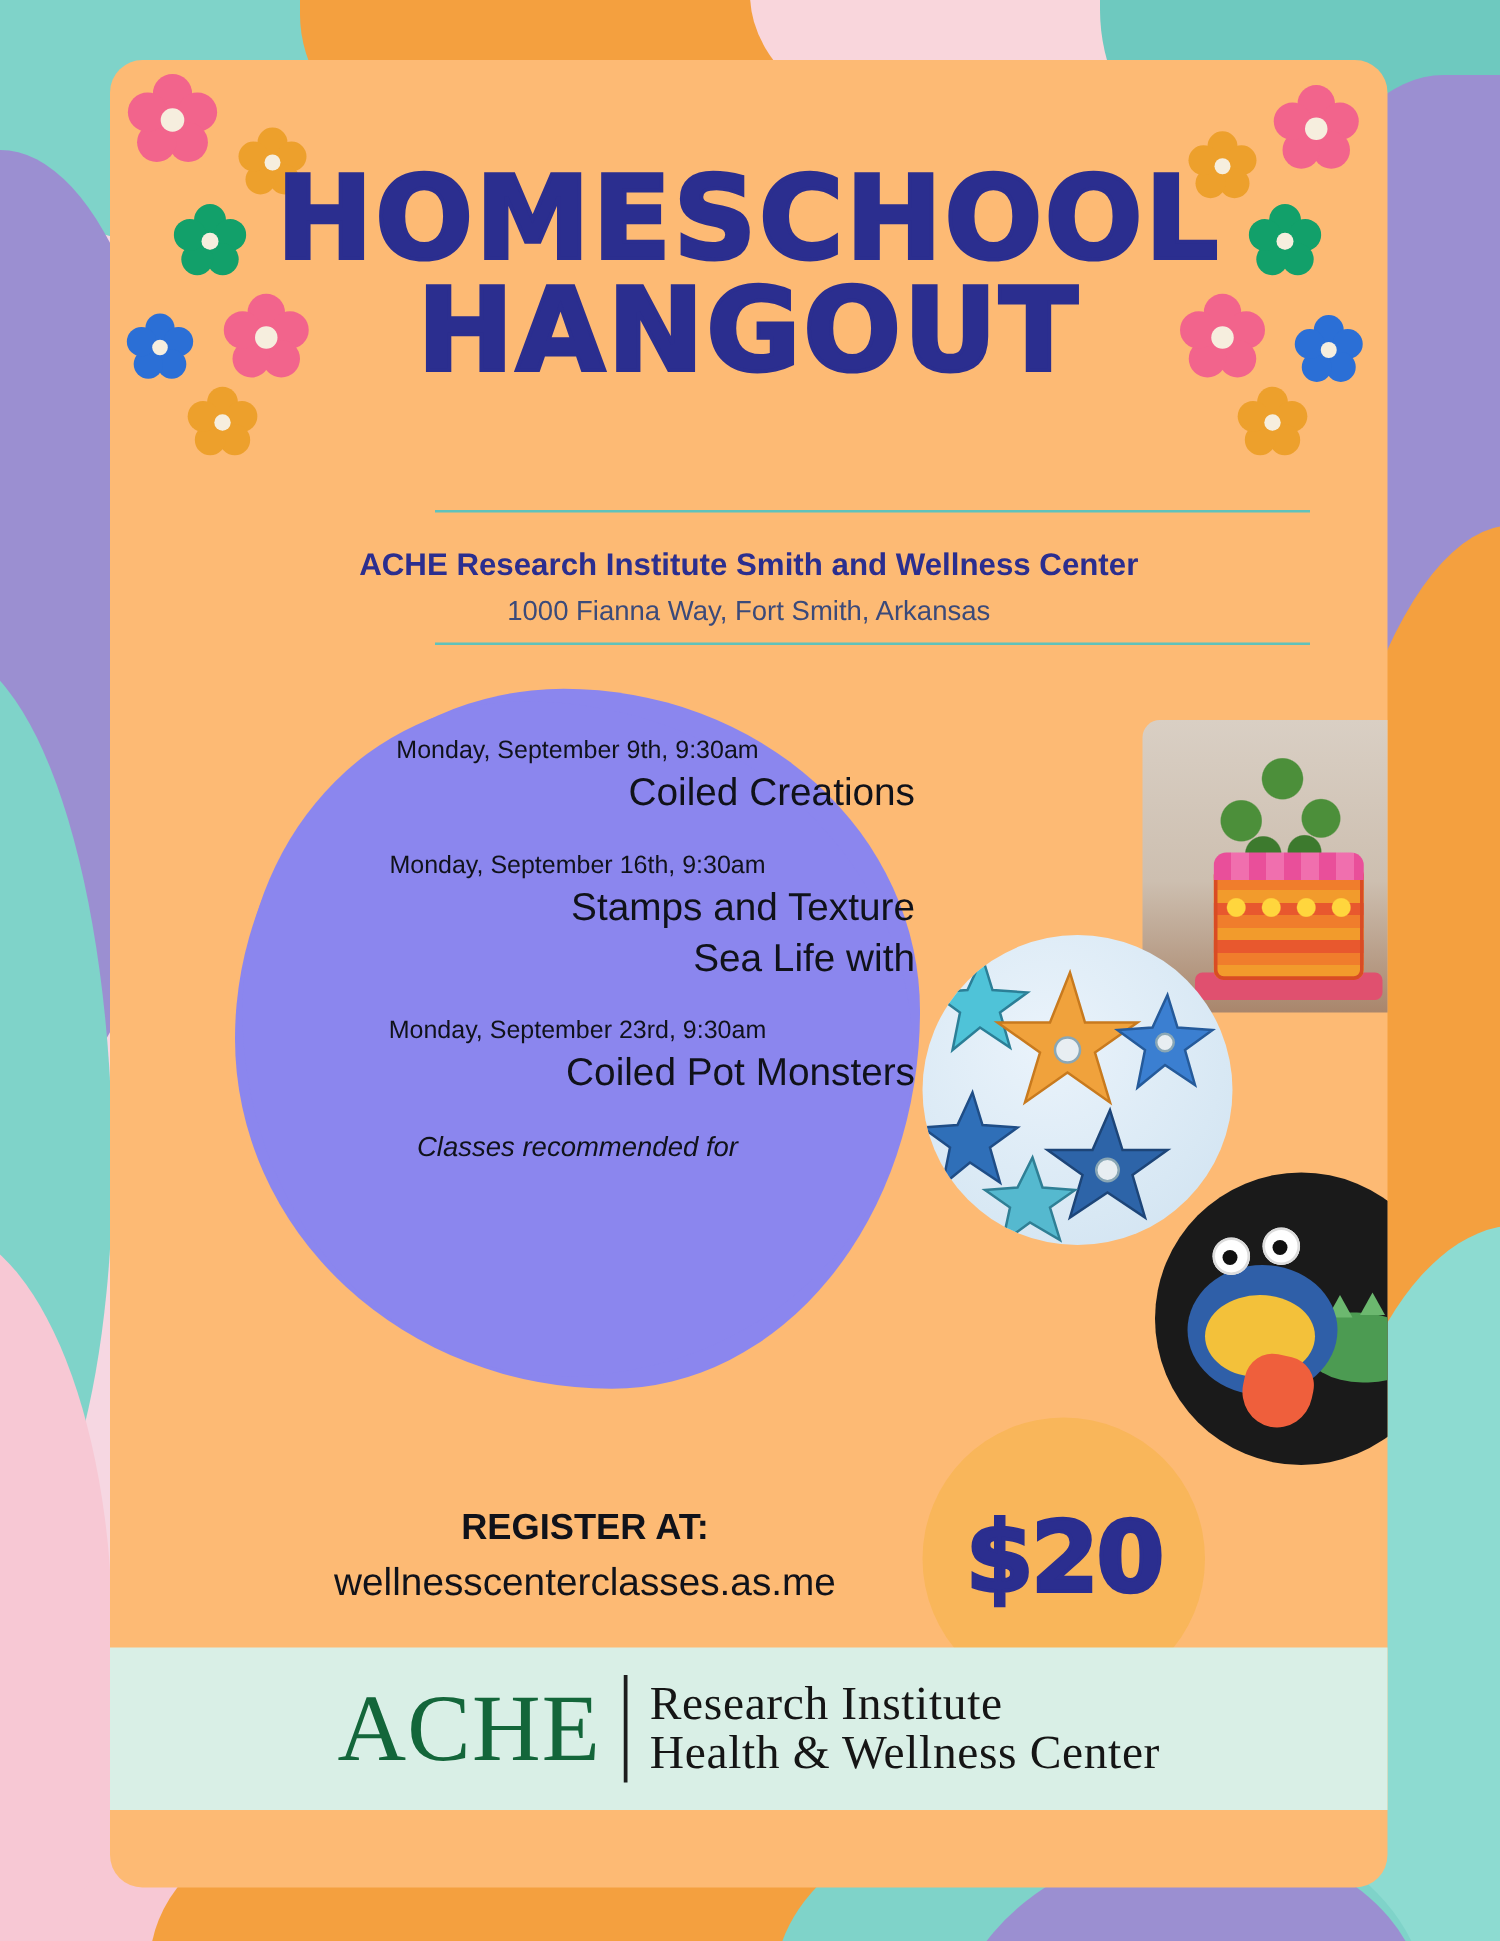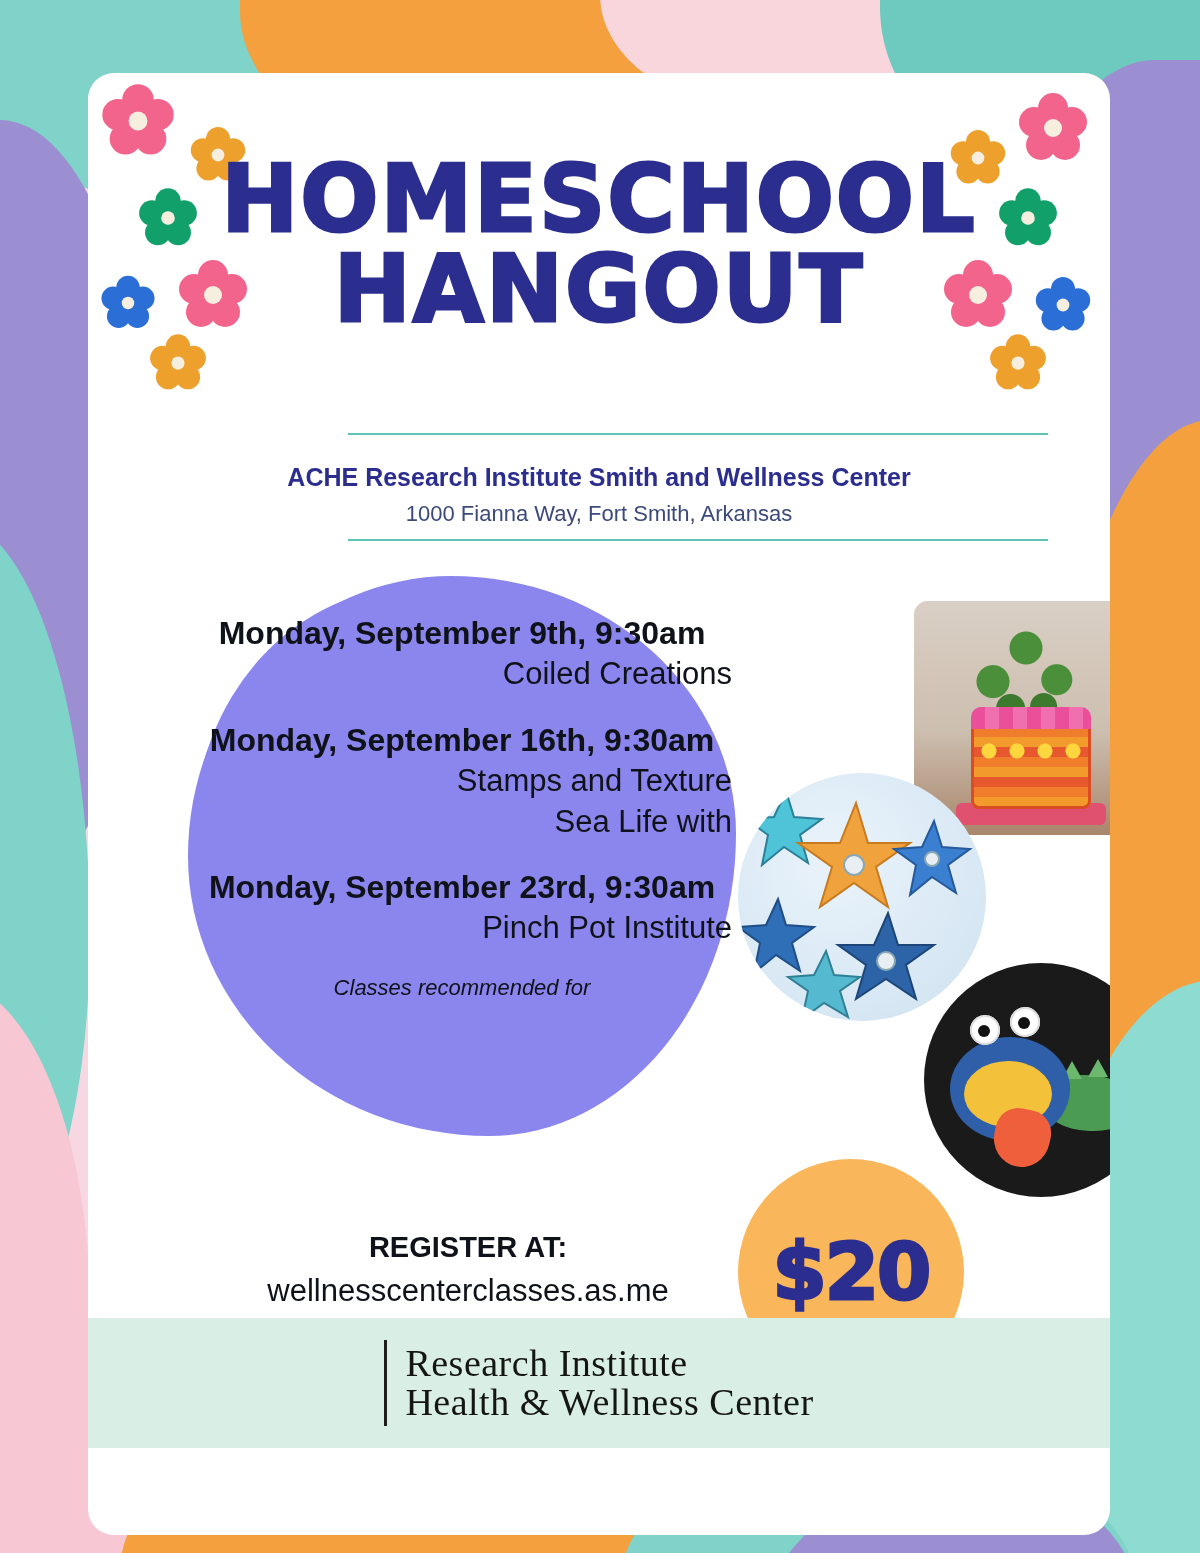--- a/index.html
+++ b/index.html
@@ -93,24 +93,23 @@
     left: 760px; bottom: -220px; width: 380px; height: 300px;
     background: #9b8fd1;
     border-radius: 60% 50% 0 0;
   }
 
   
   .card {
     position: absolute;
     left: 88px; top: 48px;
     width: 1022px; height: 1462px;
-    background: #ffffff;
+    background: #fdba74;
     border-radius: 26px;
     overflow: hidden;
-    margin-top: 25px;
   }
 
   
   .title {
     position: absolute;
     left: 0; right: 0; top: 82px;
     text-align: center;
     color: #2b2e8f;
     font-family: "DejaVu Sans", sans-serif;
     font-weight: bold;
@@ -164,22 +163,22 @@
 
   .schedule {
     position: absolute;
     left: 104px; top: 540px;
     width: 540px;
     text-align: center;
     color: #10121a;
   }
   .sched-item { margin-bottom: 26px; }
   .sched-date {
-    font-size: 32px;
-    font-weight: bold;
+    font-size: 20px;
+    font-weight: normal;
     line-height: 1.25;
   }
   .sched-name {
     font-size: 31px;
     line-height: 1.25;
     margin-top: 2px;
     text-align: right;
   }
   .sched-note {
     font-size: 22px;
@@ -509,21 +508,21 @@
         <div class="sched-date">Monday, September 9th, 9:30am</div>
         <div class="sched-name">Coiled Creations</div>
       </div>
       <div class="sched-item">
         <div class="sched-date">Monday, September 16th, 9:30am</div>
         <div class="sched-name">Stamps and Texture</div>
         <div class="sched-name">Sea Life with</div>
       </div>
       <div class="sched-item">
         <div class="sched-date">Monday, September 23rd, 9:30am</div>
-        <div class="sched-name">Pinch Pot Institute</div>
+        <div class="sched-name">Coiled Pot Monsters</div>
       </div>
       <div class="sched-note">Classes recommended for</div>
     </div>
 
     <div class="photo photo-pot">
       <div class="pot-plant"></div>
       <div class="pot-base"></div>
       <div class="pot-body">
         <div class="pot-dots"></div>
       </div>
@@ -560,20 +559,21 @@
     <div class="price-circle">
       <div class="price-text">$20</div>
     </div>
 
     <div class="register-label">REGISTER AT:</div>
     <div class="register-url">wellnesscenterclasses.as.me</div>
   </div>
 
   <div class="footer">
     <div class="logo">
+      <div class="logo-ache">ACHE</div>
       <div class="logo-divider"></div>
       <div class="logo-right">
         <span class="l1">Research Institute</span>
         <span class="l2">Health &amp; Wellness Center</span>
       </div>
     </div>
   </div>
 
 </div>
 

